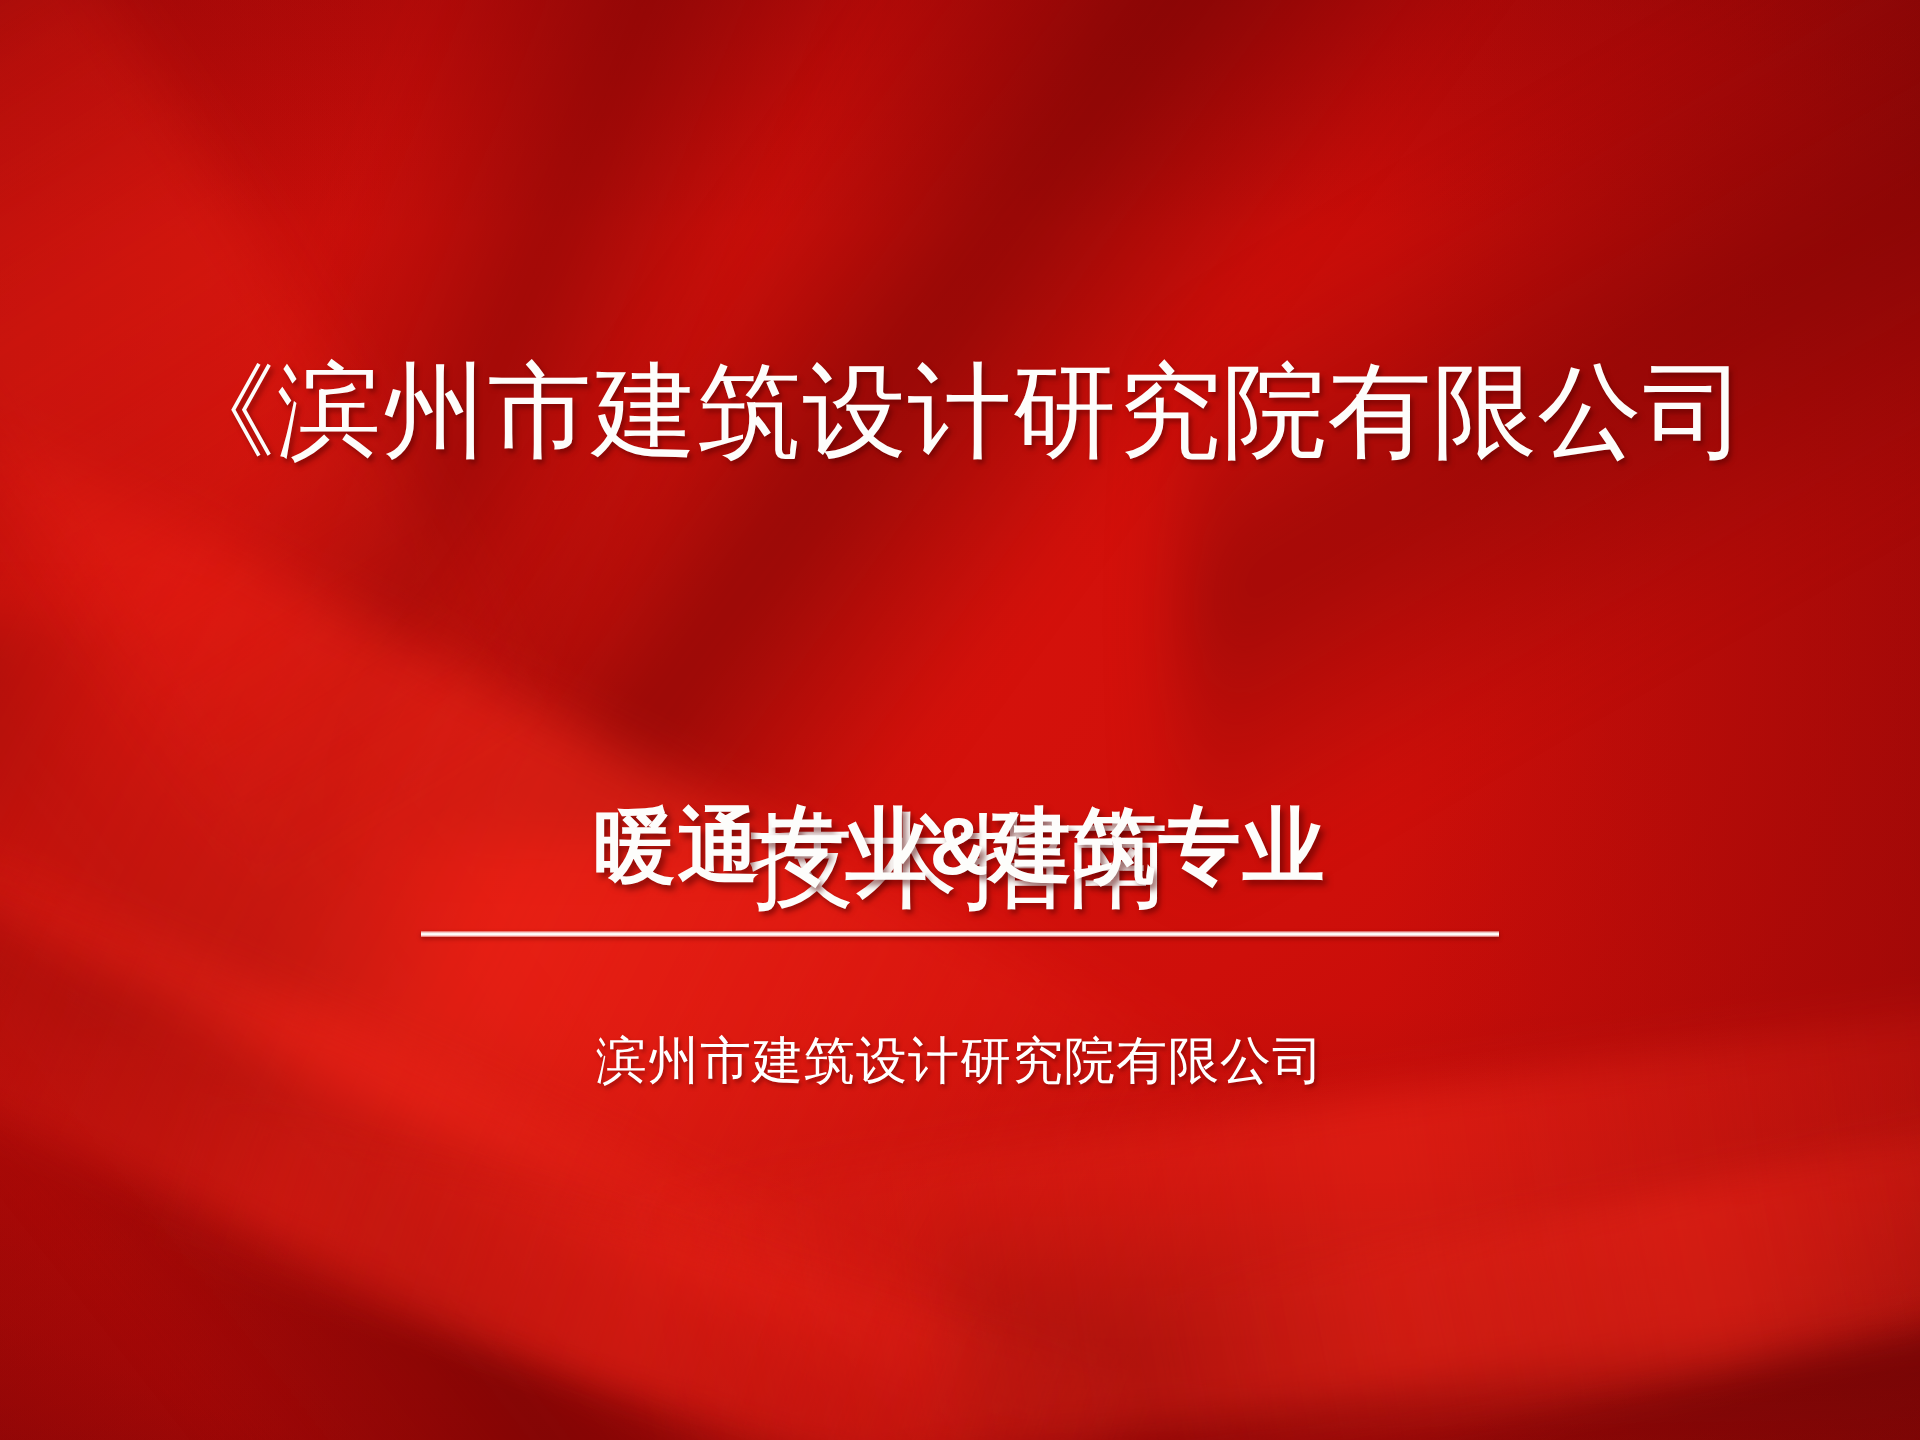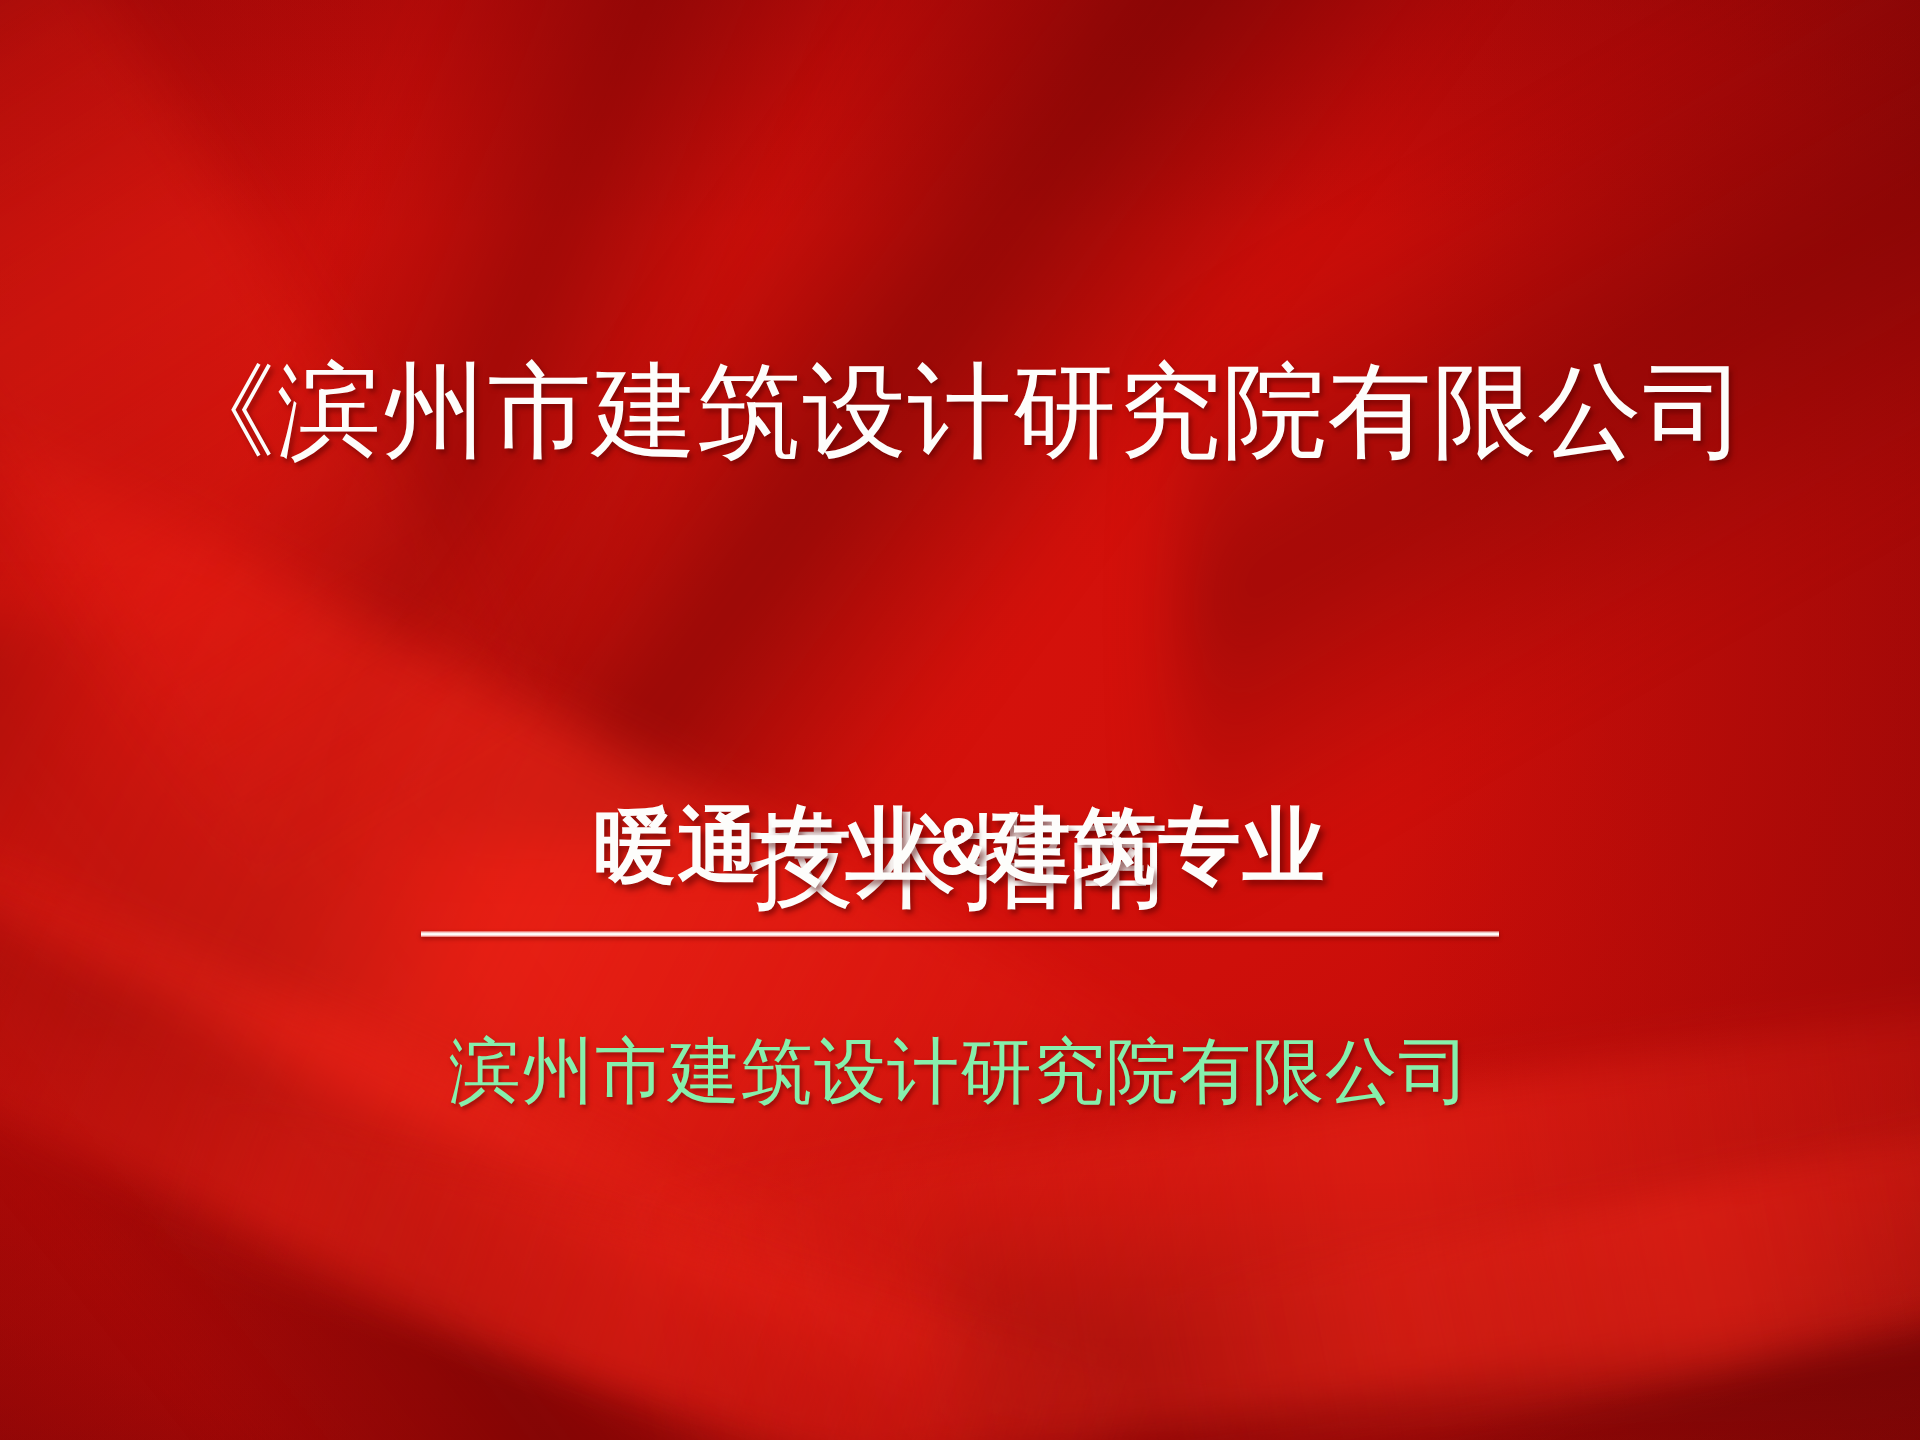--- a/index.html
+++ b/index.html
@@ -181,25 +181,25 @@
     background: linear-gradient(180deg, rgba(255,255,255,0.25) 0%, #fbf4f1 35%, #ffffff 65%, rgba(255,255,255,0.3) 100%);
     box-shadow: 0 2px 4px rgba(90,2,2,0.45);
   }
 
   .org-name {
     position: absolute;
     top: 1035px;
     left: 0;
     right: 0;
     margin: 0;
-    font-size: 72px;
+    font-size: 51px;
     line-height: 1;
     font-weight: 400;
     letter-spacing: 1px;
-    color: #86efac;
+    color: #ffffff;
     text-shadow: 2px 3px 4px rgba(88,2,2,0.5);
   }
 
   .event-date {
     position: absolute;
     top: 1172px;
     left: 0;
     right: 0;
     margin: 0;
     font-size: 62px;

